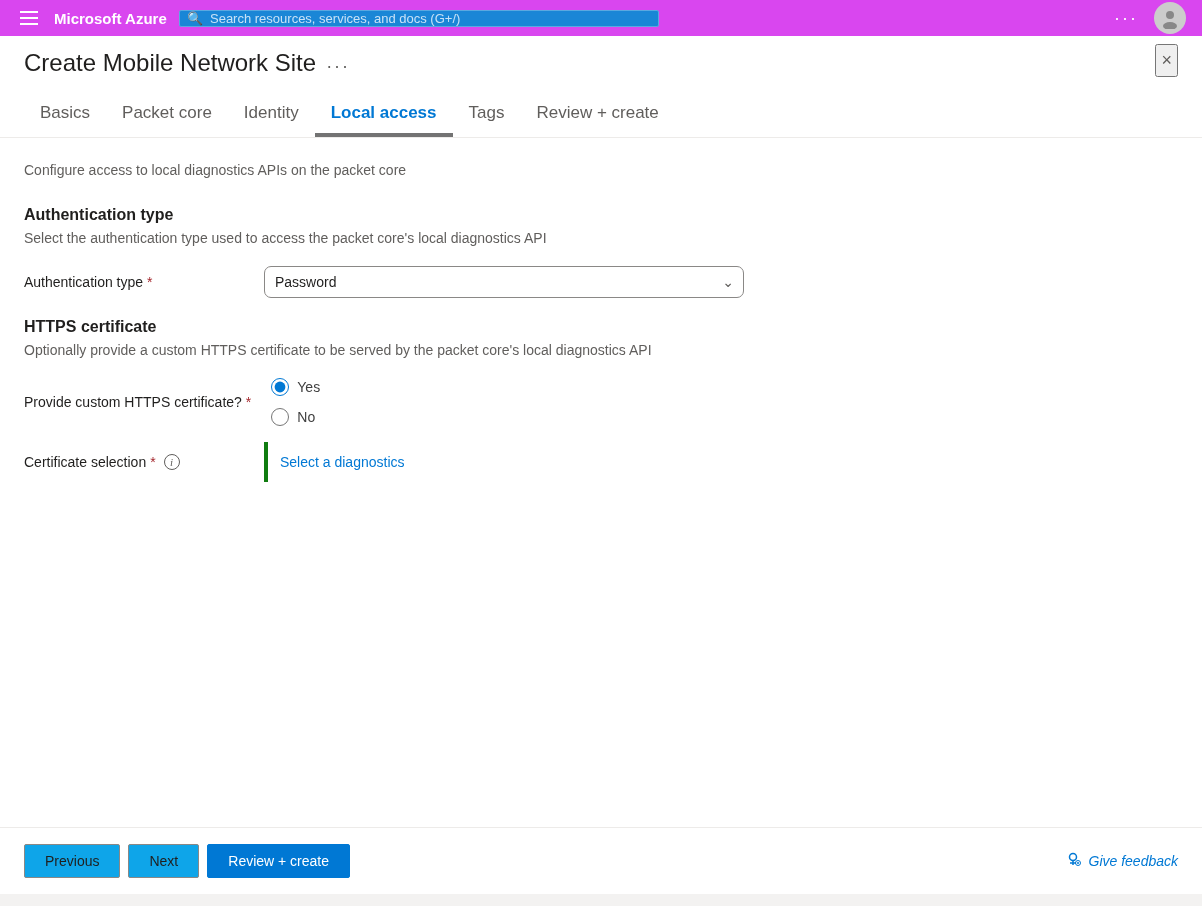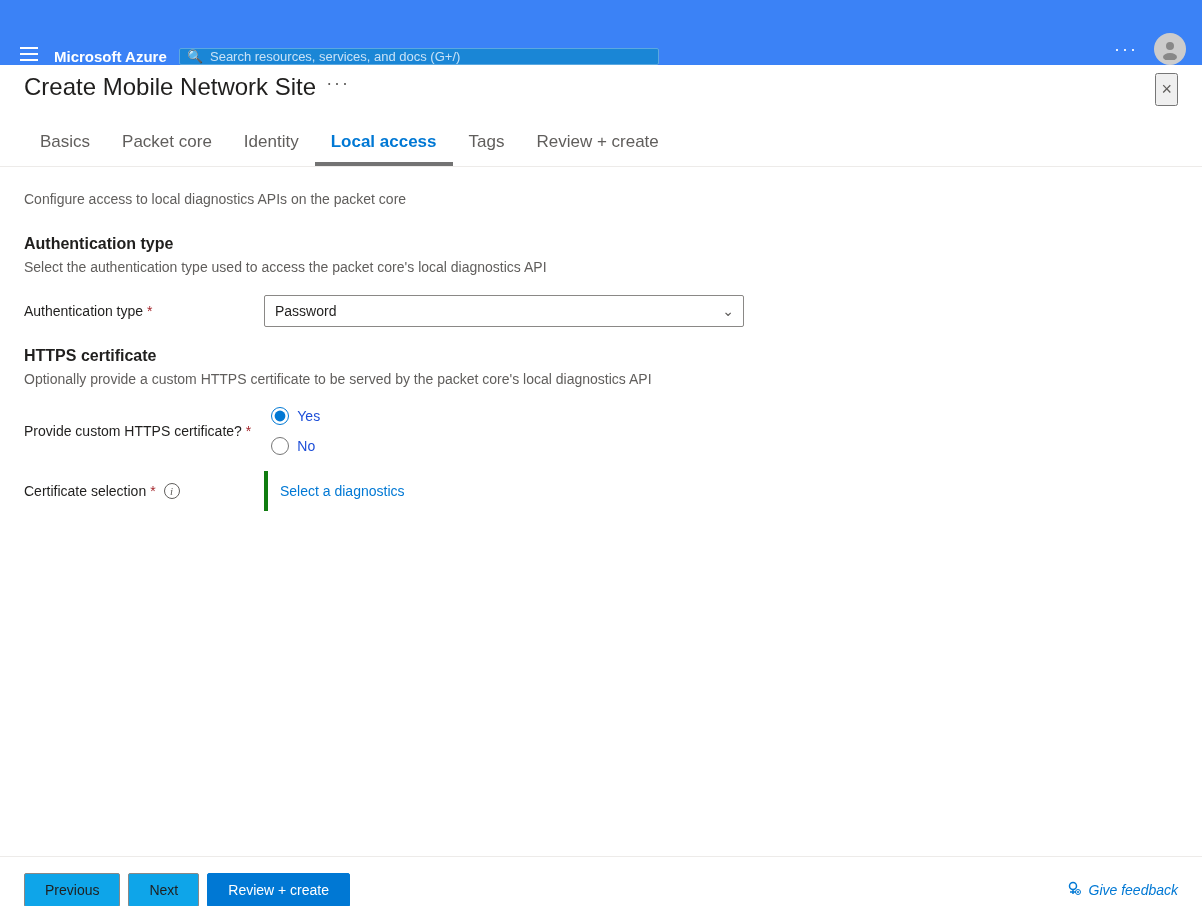--- a/index.html
+++ b/index.html
@@ -1,23 +1,23 @@
 <!DOCTYPE html>
 <html><head>
   <meta charset="utf-8">
   <style>
     * { box-sizing: border-box; margin: 0; padding: 0; }
     body { font-family: 'Segoe UI', Arial, sans-serif; font-size: 14px; background: #f3f2f1; }
 
     
     .topnav {
-      background: #3b82f6;
-      height: 65px;
-      display: flex;
-      align-items: flex-end;
+      background: #d946ef;
+      height: 36px;
+      display: flex;
+      align-items: center;
       padding: 0 16px;
       gap: 12px;
     }
     .topnav-hamburger {
       color: white;
       font-size: 18px;
       cursor: pointer;
       display: flex;
       flex-direction: column;
       gap: 4px;
@@ -88,21 +88,21 @@
       padding: 12px 24px 4px 24px;
       font-size: 13px;
       color: #0078d4;
     }
     .breadcrumb a { color: #0078d4; text-decoration: none; cursor: pointer; }
     .breadcrumb span { color: #605e5c; margin: 0 4px; }
 
     
     .page-title-row {
       display: flex;
-      align-items: flex-start;
+      align-items: flex-end;
       padding: 8px 24px 16px 24px;
       gap: 10px;
     }
     .page-title {
       font-size: 24px;
       font-weight: 300;
       color: #201f1e;
     }
     .page-title-dots {
       font-size: 18px;
@@ -193,21 +193,21 @@
 
     .select-wrapper {
       position: relative;
       width: 100%;
     }
 
     .select-wrapper select {
       width: 100%;
       padding: 7px 32px 7px 10px;
       border: 1px solid #8a8886;
-      border-radius: 2px;
+      border-radius: 7px;
       font-size: 14px;
       color: #201f1e;
       background: white;
       appearance: none;
       cursor: pointer;
       outline: none;
     }
     .select-chevron {
       position: absolute;
       right: 10px;
@@ -237,21 +237,21 @@
 
     .radio-option input[type="radio"] {
       width: 18px;
       height: 18px;
       accent-color: #0078d4;
       cursor: pointer;
     }
 
     .radio-label {
       font-size: 14px;
-      color: #1d4ed8;
+      color: #404040;
     }
 
     
     .cert-link {
       display: flex;
       align-items: center;
       gap: 0;
     }
     .cert-border {
       width: 4px;

